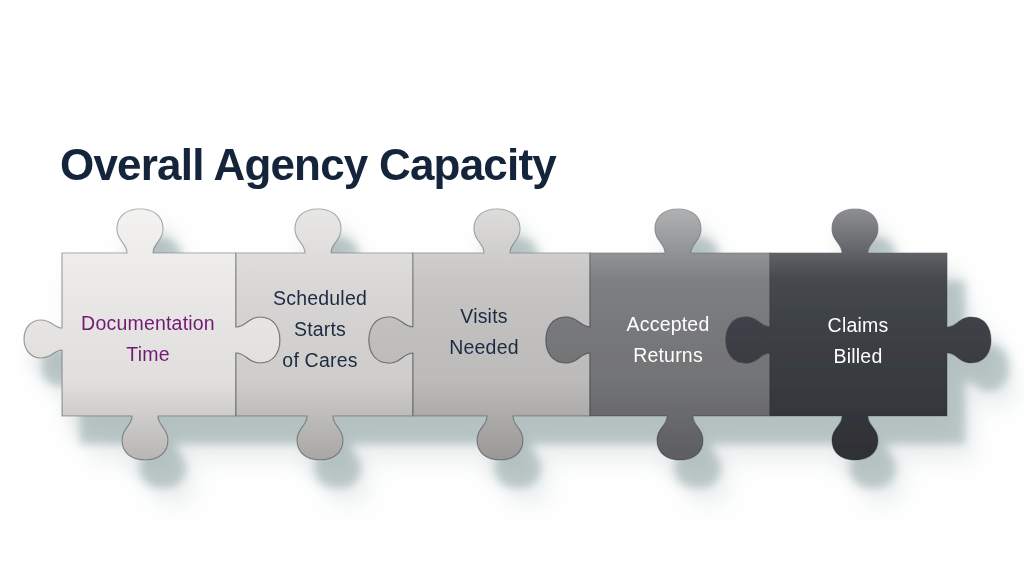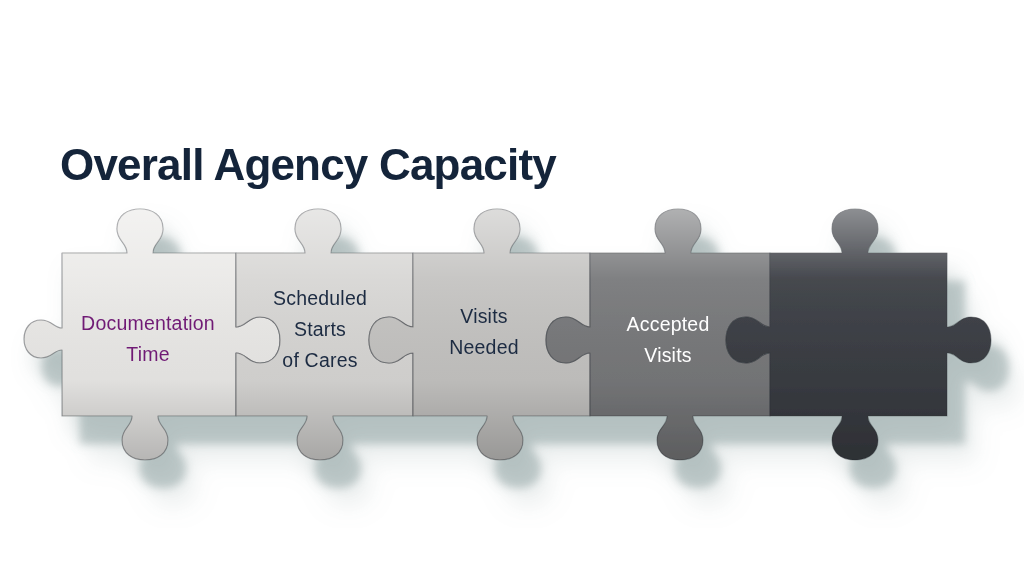--- a/index.html
+++ b/index.html
@@ -136,16 +136,18 @@
 Time</div>
 
   <div class="piece-label" style="left: 320px; top: 281px; color: rgb(28, 43, 66);">Scheduled
 Starts
 of Cares</div>
 
   <div class="piece-label" style="left: 484px; top: 284px; color: rgb(28, 43, 66);">Visits
 Needed</div>
 
   <div class="piece-label" style="left: 668px; top: 292px; color: rgb(255, 255, 255);">Accepted
-Visits</div>
+Returns</div>
 
+  <div class="piece-label" style="left: 858px; top: 293px; color: rgb(255, 255, 255);">Claims
+Billed</div>
 
 </div>
 
 </body></html>

